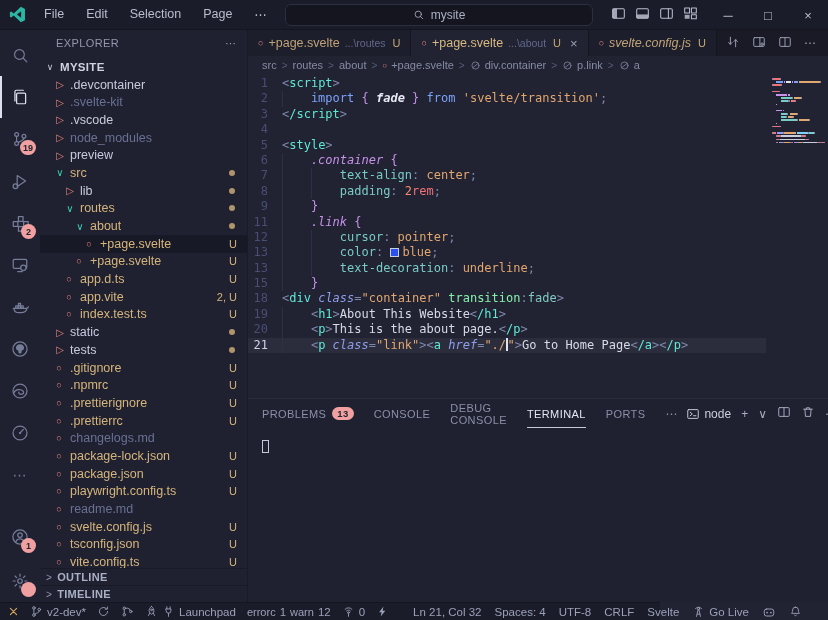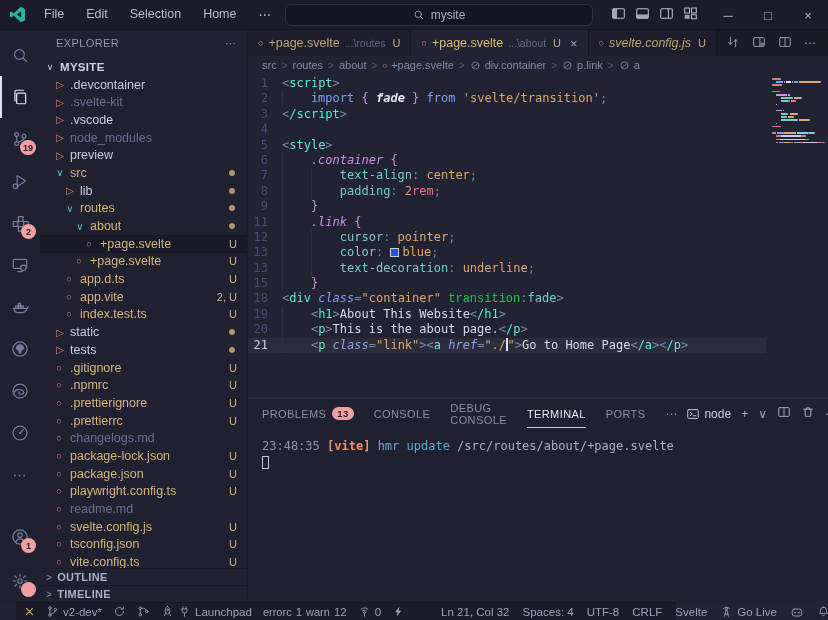--- a/index.html
+++ b/index.html
@@ -83,21 +83,21 @@
   .editor{ position:absolute; left:248px; top:74px; width:580px; height:324px; background:#212232; overflow:hidden; }
   .code-lines{ position:absolute; left:0; top:2px; right:62px; font-family:"DejaVu Sans Mono", monospace;
     font-size:12px; line-height:15.4px; }
   .code-line{ display:flex; height:15.4px; white-space:pre; }
   .code-line .lnum{ width:34px; flex:none; text-align:right; color:#494f72; padding-right:14px; }
   .code-line.current{ background:rgba(255,255,255,.05); }
   .code-line.current .lnum{ color:#ccd1e8; }
   .lc{ flex:1; white-space:pre; }
   .guide{ display:inline-block; width:4ch; border-left:1px solid #2c2f45; height:15.4px; vertical-align:top; }
   .tk-p{ color:#7e88ab; } .tk-tag{ color:#5eead4; } .tk-attr{ color:#8f9fee; font-style:italic; }
-  .tk-attr2{ color:#22c55e;font-family:Liberation Mono, monospace; } .tk-str{ color:#e2a66f; } .tk-kw{ color:#7aa2f7; }
+  .tk-attr2{ color:#86efac; } .tk-str{ color:#e2a66f; } .tk-kw{ color:#7aa2f7; }
   .tk-pink{ color:#c792ea; } .tk-var{ color:#e8ebf5; font-style:italic; font-weight:bold; }
   .tk-cls{ color:#c792ea; font-style:italic; } .tk-prop{ color:#78ccc5; } .tk-val{ color:#e2a66f; }
   .tk-num{ color:#f78c6c; } .tk-unit{ color:#f07178; } .tk-teal{ color:#80cbc4; } .tk-txt{ color:#d6dae6; }
   .tk-swatch{ display:inline-block; width:9px; height:9px; background:#2b50f0; border:1px solid #c9cde0;
     margin:0 3px 0 0; vertical-align:-1px; }
   .tk-cursor{ display:inline-block; width:1.5px; height:13px; background:#dfe3f5; vertical-align:-2px; }
   .minimap{ position:absolute; right:0; top:0; width:62px; height:324px; background:#212232; padding:4px 3px 0 6px; }
   .mm-line{ height:1.6px; margin-bottom:1.6px; display:flex; }
   .mm-seg{ height:1.6px; display:inline-block; }
 
@@ -112,23 +112,23 @@
     padding:1px 5px; }
   .panel-more{ color:#8a90a8; letter-spacing:1px; margin-right:8px; }
   .panel-right{ margin-left:auto; display:flex; align-items:center; gap:10px; color:#a7adc2; }
   .panel-right .shell{ display:flex; align-items:center; gap:4px; color:#c9cddd; font-size:12px; }
   .terminal{ padding:10px 0 0 14px; font-family:"DejaVu Sans Mono", monospace; font-size:12px; line-height:16px; }
   .t-dim{ color:#9095ab; } .t-vite{ color:#ed9168; font-weight:bold; } .t-cyan{ color:#64a9d8; }
   .t-path{ color:#aab0c6; }
   .t-cursor{ display:inline-block; width:7px; height:13px; border:1px solid #c3c8dc; margin-top:2px; }
 
   
-  .statusbar{ position:absolute; left:16px; top:602px; width:660px; height:18px; background:#1b1c29;
+  .statusbar{ position:absolute; left:0; top:602px; width:660px; height:18px; background:#1b1c29;
     border-top:1px solid #14151f; display:flex; align-items:center; font-size:11.5px; color:#9ba1b9;
-    padding:0 10px 0 8px;gap:12px; }
+    padding:0 10px 0 8px; }
   .st-item{ display:flex; align-items:center; gap:4px; margin-right:11px; white-space:nowrap; }
   .st-item.gold{ color:#d5a95c; }
   .st-right{ margin-left:auto; display:flex; align-items:center; }
   .st-right .st-item{ margin-right:0; margin-left:13px; }
   .ticon{ font-size:11px; }
 
   .icon svg{ display:block; }
   .icon{ display:inline-flex; align-items:center; justify-content:center; }
 </style>
 </head>
@@ -140,21 +140,21 @@
     <span class="logo icon">
         <svg width="19" height="19" viewBox="0 0 16 16">
           <path fill="#2bb7a4" d="M10.6 1.2L4.2 7.2 1.9 5.4l-1.1.6v4l1.1.6 2.3-1.8 6.4 6 3.6-1.8V3z"></path>
           <path fill="#1b1c29" d="M10.8 5.2v5.6L7 8z"></path>
         </svg>
       </span>
     <div class="menus">
         <span class="menu-item">File</span>
         <span class="menu-item">Edit</span>
         <span class="menu-item">Selection</span>
-        <span class="menu-item">Home</span>
+        <span class="menu-item">Page</span>
         <span class="menu-item">⋯</span>
       </div>
     <div class="nav-arrows">
       <span>←</span>
       <span>→</span>
     </div>
     <div class="searchbox">
       <span class="icon" id="cc-search-icon">
           <svg width="12" height="12" viewBox="0 0 16 16" fill="none" stroke="currentColor" stroke-width="1.1" stroke-linecap="round" stroke-linejoin="round">
             <circle cx="7" cy="7" r="4.2"></circle>
@@ -779,21 +779,20 @@
             </span></span>
           <span><span class="icon">
               <svg width="14" height="14" viewBox="0 0 16 16" fill="none" stroke="currentColor" stroke-width="1.1" stroke-linecap="round" stroke-linejoin="round">
                 <path d="M3 4.8h10M6.2 4.8V3.2h3.6v1.6M4.5 4.8l.6 8.2h5.8l.6-8.2"></path>
               </svg>
             </span></span>
           <span>⋯</span>
         </div>
       </div>
     <div class="terminal" id="terminal">
-        <div class="t-line"><span class="t-dim">23:48:35 </span><span class="t-vite">[vite]</span><span class="t-dim"> </span><span class="t-cyan">hmr update</span><span class="t-path"> /src/routes/about/+page.svelte</span></div>
         <div><span class="t-cursor"></span></div>
       </div>
   </div>
 
   <div class="statusbar">
     <div style="display:flex;align-items:center;" id="status-left">
         <div class="st-item gold">
           <span class="icon">
             <svg width="11" height="11" viewBox="0 0 16 16" fill="none" stroke="currentColor" stroke-width="1.1" stroke-linecap="round" stroke-linejoin="round">
               <path d="M3.5 3.5l9 9M12.5 3.5l-9 9" stroke-width="1.6"></path>

